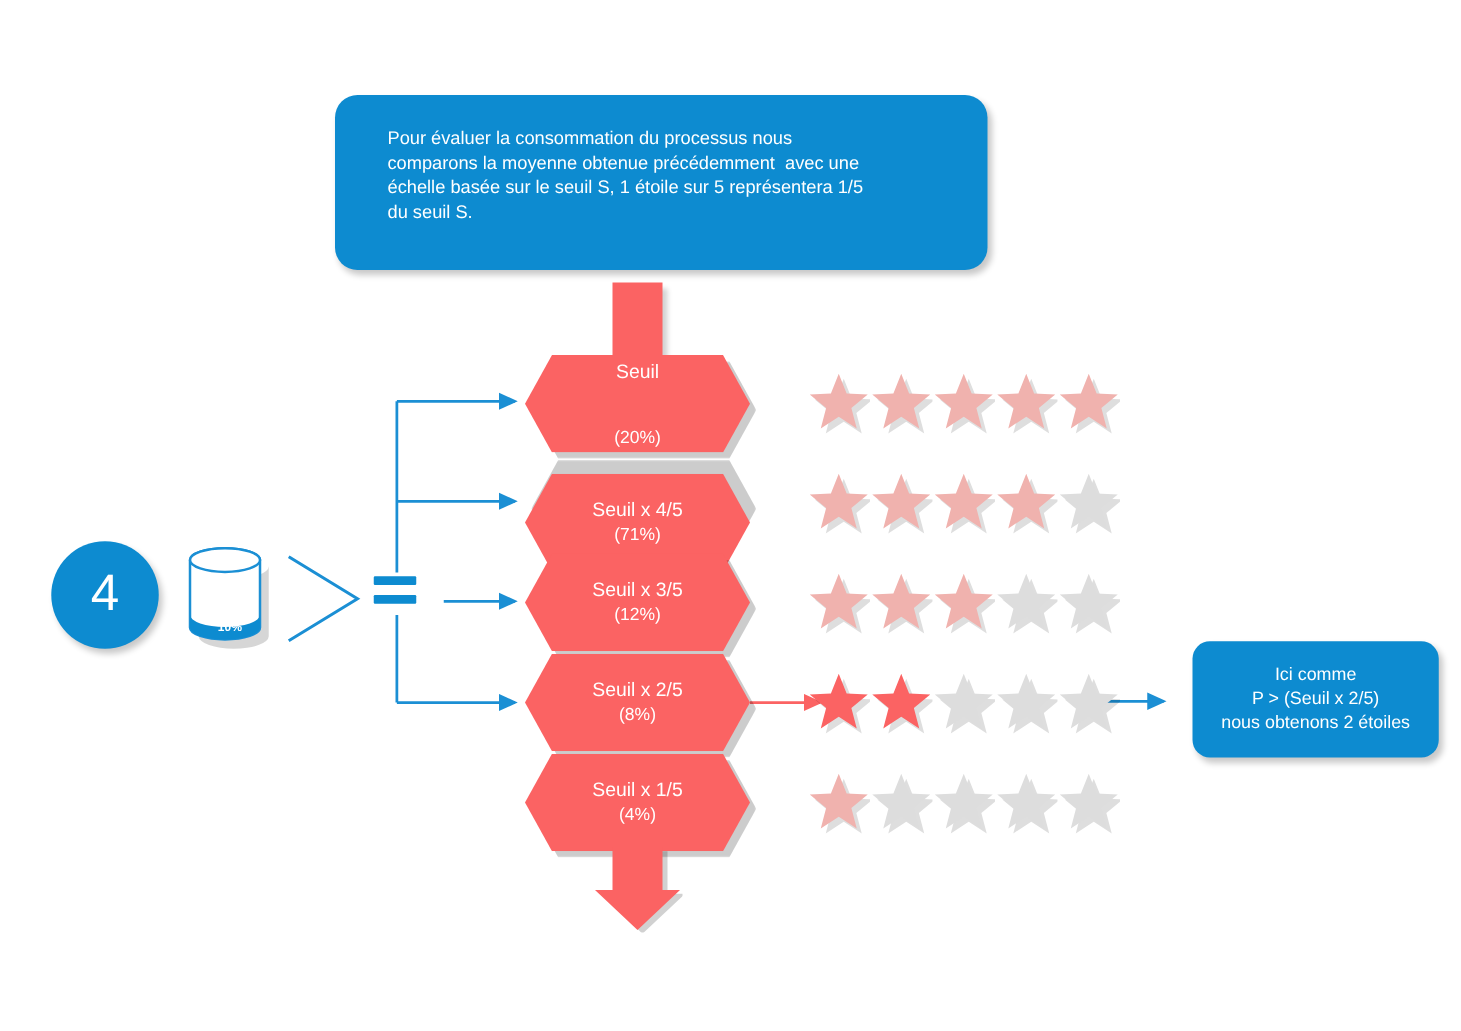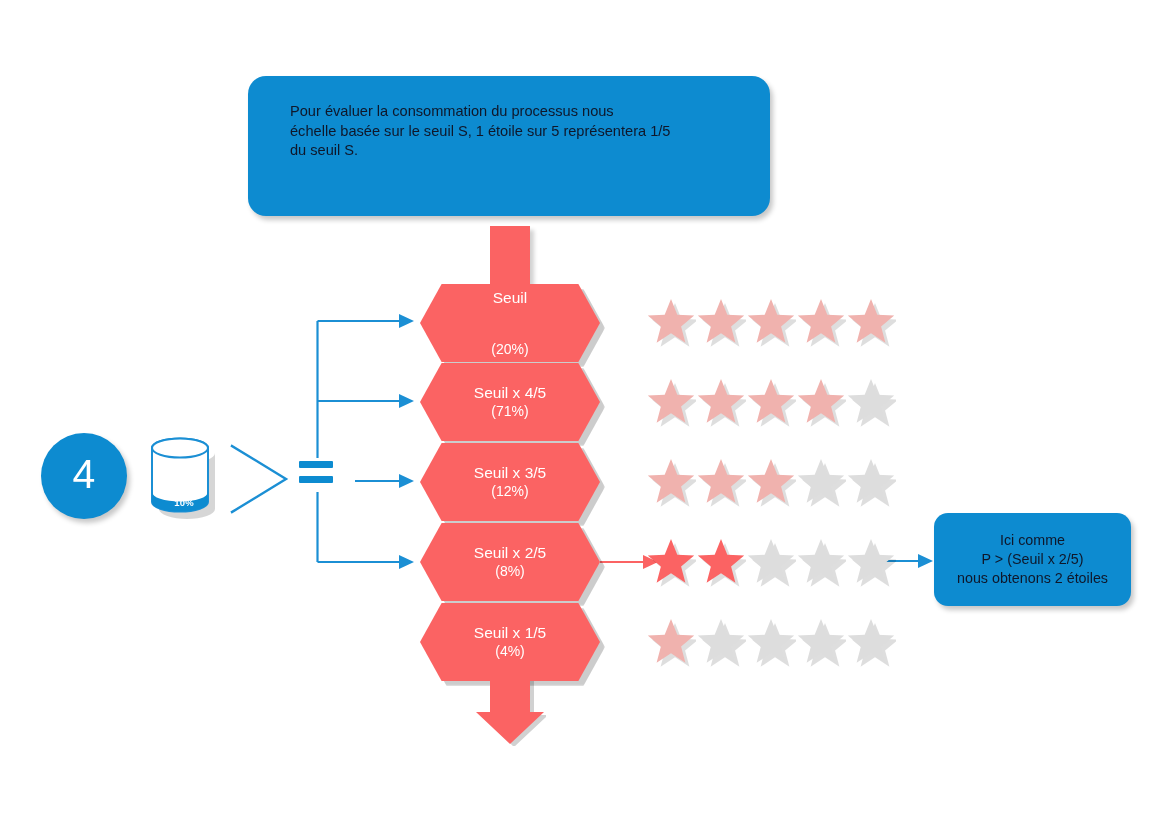--- a/index.html
+++ b/index.html
@@ -20,22 +20,23 @@
   }
 
   
   .abs { position: absolute; }
 
   
   .callout {
     background: #0d8bd0;
     border-radius: 18px;
     box-shadow: 3px 4px 5px rgba(0,0,0,0.22);
-    color: #0f172a;
+    color: #ffffff;
     box-sizing: border-box;
+    margin-left: 20px;
   }
   #desc-callout {
     left: 248px;
     top: 76px;
     width: 522px;
     height: 140px;
     padding: 26px 30px 0 42px;
   }
   #desc-callout .line {
     font-size: 14.6px;
@@ -206,20 +207,21 @@
 
     <path d="M317.5,562 L412,562" fill="none" stroke="#1b8fd4" stroke-width="2.2" marker-end="url(#arrow-blue)"></path>
 
     <path d="M600,562 L656,562" fill="none" stroke="#fb6363" stroke-width="2.2" marker-end="url(#arrow-red)"></path>
 
     <path d="M884,561 L931,561" fill="none" stroke="#1b8fd4" stroke-width="2.2" marker-end="url(#arrow-blue)"></path>
   </svg>
 
   <div class="abs callout nosel" id="desc-callout">
     <div class="line">Pour évaluer la consommation du processus nous</div>
+    <div class="line">comparons la moyenne obtenue précédemment  avec une</div>
     <div class="line">échelle basée sur le seuil S, 1 étoile sur 5 représentera 1/5</div>
     <div class="line">du seuil S.</div>
   </div>
 
   <div class="abs nosel" id="step-circle">
     <span>4</span>
   </div>
 
   <div class="abs nosel" id="cylinder-wrap">
     <svg width="72" height="84" viewBox="0 0 72 84" xmlns="http://www.w3.org/2000/svg">
@@ -253,21 +255,21 @@
     <div class="abs hex-slot" style="left:0; top:0;">
       <div class="hex-shadow"></div>
       <div class="hex abs" style="left:0;top:0;gap:33px;">
         <div class="t1">Seuil</div>
         <div class="t2">(20%)</div>
       </div>
     </div>
 
     <div class="abs hex-slot" style="left:0; top:79px;">
       <div class="hex-shadow"></div>
-      <div class="hex abs" style="left:0;top:0;">
+      <div class="hex abs" style="left:0;top:16px;">
         <div class="t1">Seuil x 4/5</div>
         <div class="t2">(71%)</div>
       </div>
     </div>
 
     <div class="abs hex-slot" style="left:0; top:159px;">
       <div class="hex-shadow"></div>
       <div class="hex abs" style="left:0;top:0;">
         <div class="t1">Seuil x 3/5</div>
         <div class="t2">(12%)</div>

